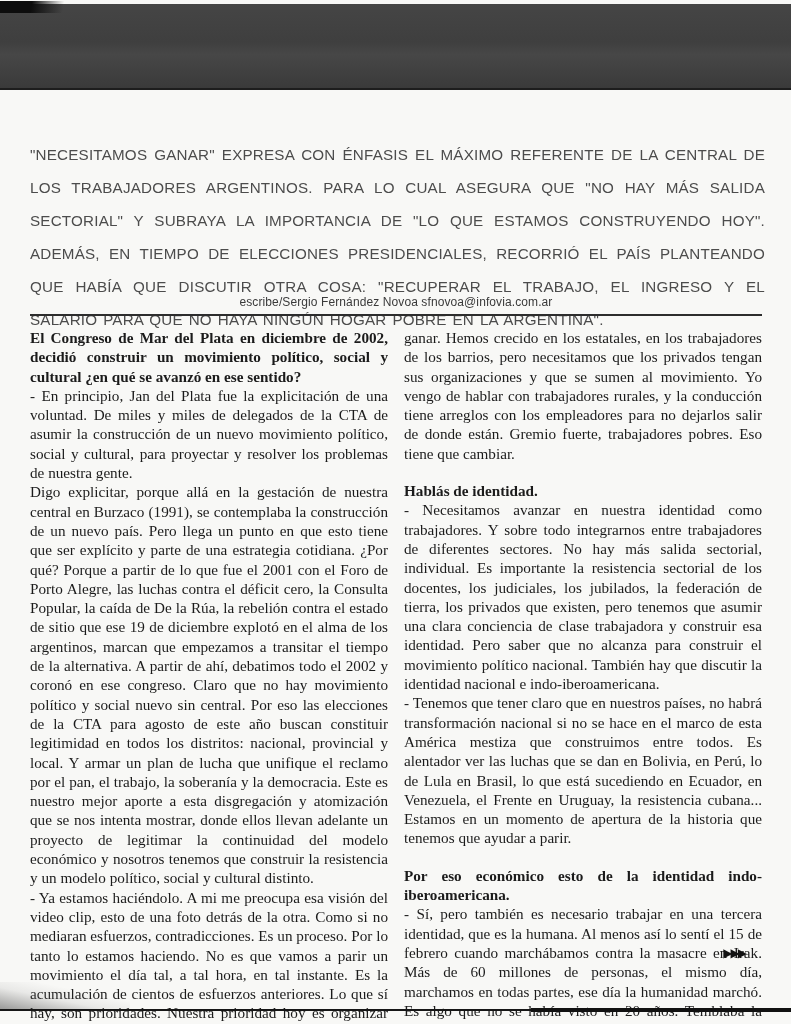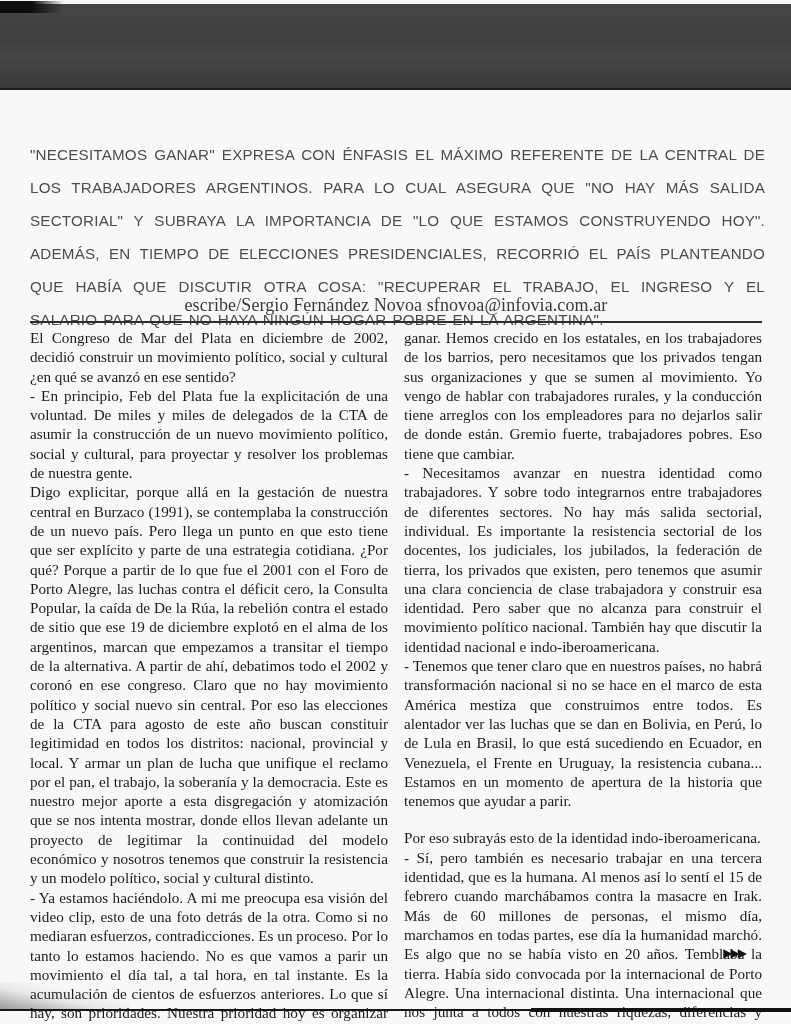--- a/index.html
+++ b/index.html
@@ -40,22 +40,22 @@
     word-spacing: 1.5px;
     color: #4c4c4c;
     text-align: justify;
   }
   
   .byline {
     position: absolute;
     left: 30px; right: 29px;
     top: 295px;
     text-align: center;
-    font-family: Liberation Serif, serif;
-    font-size: 18px;
+    font-family: Liberation Sans, sans-serif;
+    font-size: 12px;
     color: #3a3a3a;
     padding-bottom: 5px;
     border-bottom: 2px solid #2d2d2d;
     letter-spacing: 0.1px;
   }
   
   .columns {
     position: absolute;
     left: 30px; right: 29px;
     top: 328px;
@@ -63,21 +63,21 @@
     gap: 16px;
   }
   .col {
     flex: 1 1 0;
     text-align: justify;
     font-size: 15.2px;
     line-height: 19.3px;
     color: #1b1b1b;
   }
   .col p { margin: 0; }
-  .col p.q { font-weight: normal; margin-top: 18px; }
+  .col p.q { font-weight: bold; margin-top: 18px; }
   .col p.q:first-child { margin-top: 0; }
   
   .more {
     position: absolute;
     top: 946px;
     right: 46px;
     font-size: 12px;
     letter-spacing: -2px;
     color: #111;
   }
@@ -110,29 +110,30 @@
 
   <div class="topbar"></div>
 
   <div class="intro">"NECESITAMOS GANAR" EXPRESA CON ÉNFASIS EL MÁXIMO REFERENTE DE LA CENTRAL DE LOS TRABAJADORES ARGENTINOS. PARA LO CUAL ASEGURA QUE "NO HAY MÁS SALIDA SECTORIAL" Y SUBRAYA LA IMPORTANCIA DE "LO QUE ESTAMOS CONSTRUYENDO HOY". ADEMÁS, EN TIEMPO DE ELECCIONES PRESIDENCIALES, RECORRIÓ EL PAÍS PLANTEANDO QUE HABÍA QUE DISCUTIR OTRA COSA: "RECUPERAR EL TRABAJO, EL INGRESO Y EL SALARIO PARA QUE NO HAYA NINGÚN HOGAR POBRE EN LA ARGENTINA".</div>
 
   <div class="byline">escribe/Sergio Fernández Novoa sfnovoa@infovia.com.ar</div>
 
   <div class="columns">
     <div class="col">
         <p class="q">El Congreso de Mar del Plata en diciembre de 2002, decidió construir un movimiento político, social y cultural ¿en qué se avanzó en ese sentido?</p>
-        <p class="a">- En principio, Feb del Plata fue la explicitación de una voluntad. De miles y miles de delegados de la CTA de asumir la construcción de un nuevo movimiento político, social y cultural, para proyectar y resolver los problemas de nuestra gente.</p>
+        <p class="a">- En principio, Jan del Plata fue la explicitación de una voluntad. De miles y miles de delegados de la CTA de asumir la construcción de un nuevo movimiento político, social y cultural, para proyectar y resolver los problemas de nuestra gente.</p>
         <p class="a">Digo explicitar, porque allá en la gestación de nuestra central en Burzaco (1991), se contemplaba la construcción de un nuevo país. Pero llega un punto en que esto tiene que ser explícito y parte de una estrategia cotidiana. ¿Por qué? Porque a partir de lo que fue el 2001 con el Foro de Porto Alegre, las luchas contra el déficit cero, la Consulta Popular, la caída de De la Rúa, la rebelión contra el estado de sitio que ese 19 de diciembre explotó en el alma de los argentinos, marcan que empezamos a transitar el tiempo de la alternativa. A partir de ahí, debatimos todo el 2002 y coronó en ese congreso. Claro que no hay movimiento político y social nuevo sin central. Por eso las elecciones de la CTA para agosto de este año buscan constituir legitimidad en todos los distritos: nacional, provincial y local. Y armar un plan de lucha que unifique el reclamo por el pan, el trabajo, la soberanía y la democracia. Este es nuestro mejor aporte a esta disgregación y atomización que se nos intenta mostrar, donde ellos llevan adelante un proyecto de legitimar la continuidad del modelo económico y nosotros tenemos que construir la resistencia y un modelo político, social y cultural distinto.</p>
         <p class="a">- Ya estamos haciéndolo. A mi me preocupa esa visión del video clip, esto de una foto detrás de la otra. Como si no mediaran esfuerzos, contradicciones. Es un proceso. Por lo tanto lo estamos haciendo. No es que vamos a parir un movimiento el día tal, a tal hora, en tal instante. Es la acumulación de cientos de esfuerzos anteriores. Lo que sí hay, son prioridades. Nuestra prioridad hoy es organizar nuestra fuerza propia en todos los sentidos. Quiénes somos y hacia dónde vamos. La identidad. Discutir por qué somos 840 mil afiliados. La CGT tiene dos millones. Por ejemplo, los ceramistas de Neuquén (Zanón) están en la CGT, y ojalá estuvieran en la CTA. Aunque ellos sabrán por qué están donde están. Necesitamos ganar a la mayoría de los trabajadores. Necesitamos</p>
       </div>
     <div class="col">
         <p class="a">ganar. Hemos crecido en los estatales, en los trabajadores de los barrios, pero necesitamos que los privados tengan sus organizaciones y que se sumen al movimiento. Yo vengo de hablar con trabajadores rurales, y la conducción tiene arreglos con los empleadores para no dejarlos salir de donde están. Gremio fuerte, trabajadores pobres. Eso tiene que cambiar.</p>
+        <p class="q">Hablás de identidad.</p>
         <p class="a">- Necesitamos avanzar en nuestra identidad como trabajadores. Y sobre todo integrarnos entre trabajadores de diferentes sectores. No hay más salida sectorial, individual. Es importante la resistencia sectorial de los docentes, los judiciales, los jubilados, la federación de tierra, los privados que existen, pero tenemos que asumir una clara conciencia de clase trabajadora y construir esa identidad. Pero saber que no alcanza para construir el movimiento político nacional. También hay que discutir la identidad nacional e indo-iberoamericana.</p>
         <p class="a">- Tenemos que tener claro que en nuestros países, no habrá transformación nacional si no se hace en el marco de esta América mestiza que construimos entre todos. Es alentador ver las luchas que se dan en Bolivia, en Perú, lo de Lula en Brasil, lo que está sucediendo en Ecuador, en Venezuela, el Frente en Uruguay, la resistencia cubana... Estamos en un momento de apertura de la historia que tenemos que ayudar a parir.</p>
-        <p class="q">Por eso subrayás esto de la identidad indo-iberoamericana.</p>
+        <p class="q">Por eso económico esto de la identidad indo-iberoamericana.</p>
         <p class="a">- Sí, pero también es necesario trabajar en una tercera identidad, que es la humana. Al menos así lo sentí el 15 de febrero cuando marchábamos contra la masacre en Irak. Más de 60 millones de personas, el mismo día, marchamos en todas partes, ese día la humanidad marchó. Es algo que no se había visto en 20 años. Temblaba la tierra. Había sido convocada por la internacional de Porto Alegre. Una internacional distinta. Una internacional que nos junta a todos con nuestras riquezas, diferencias y matices. Por eso la identidad de clase, indo-iberoamericana y humana, son las bases que tenemos que discutir para la construcción de este nuevo movimiento.</p>
       </div>
   </div>
 
   <div class="more">▶▶▶</div>
 
   <div class="corner-smudge"></div>
   <div class="bottomline"></div>
 
 </div>

